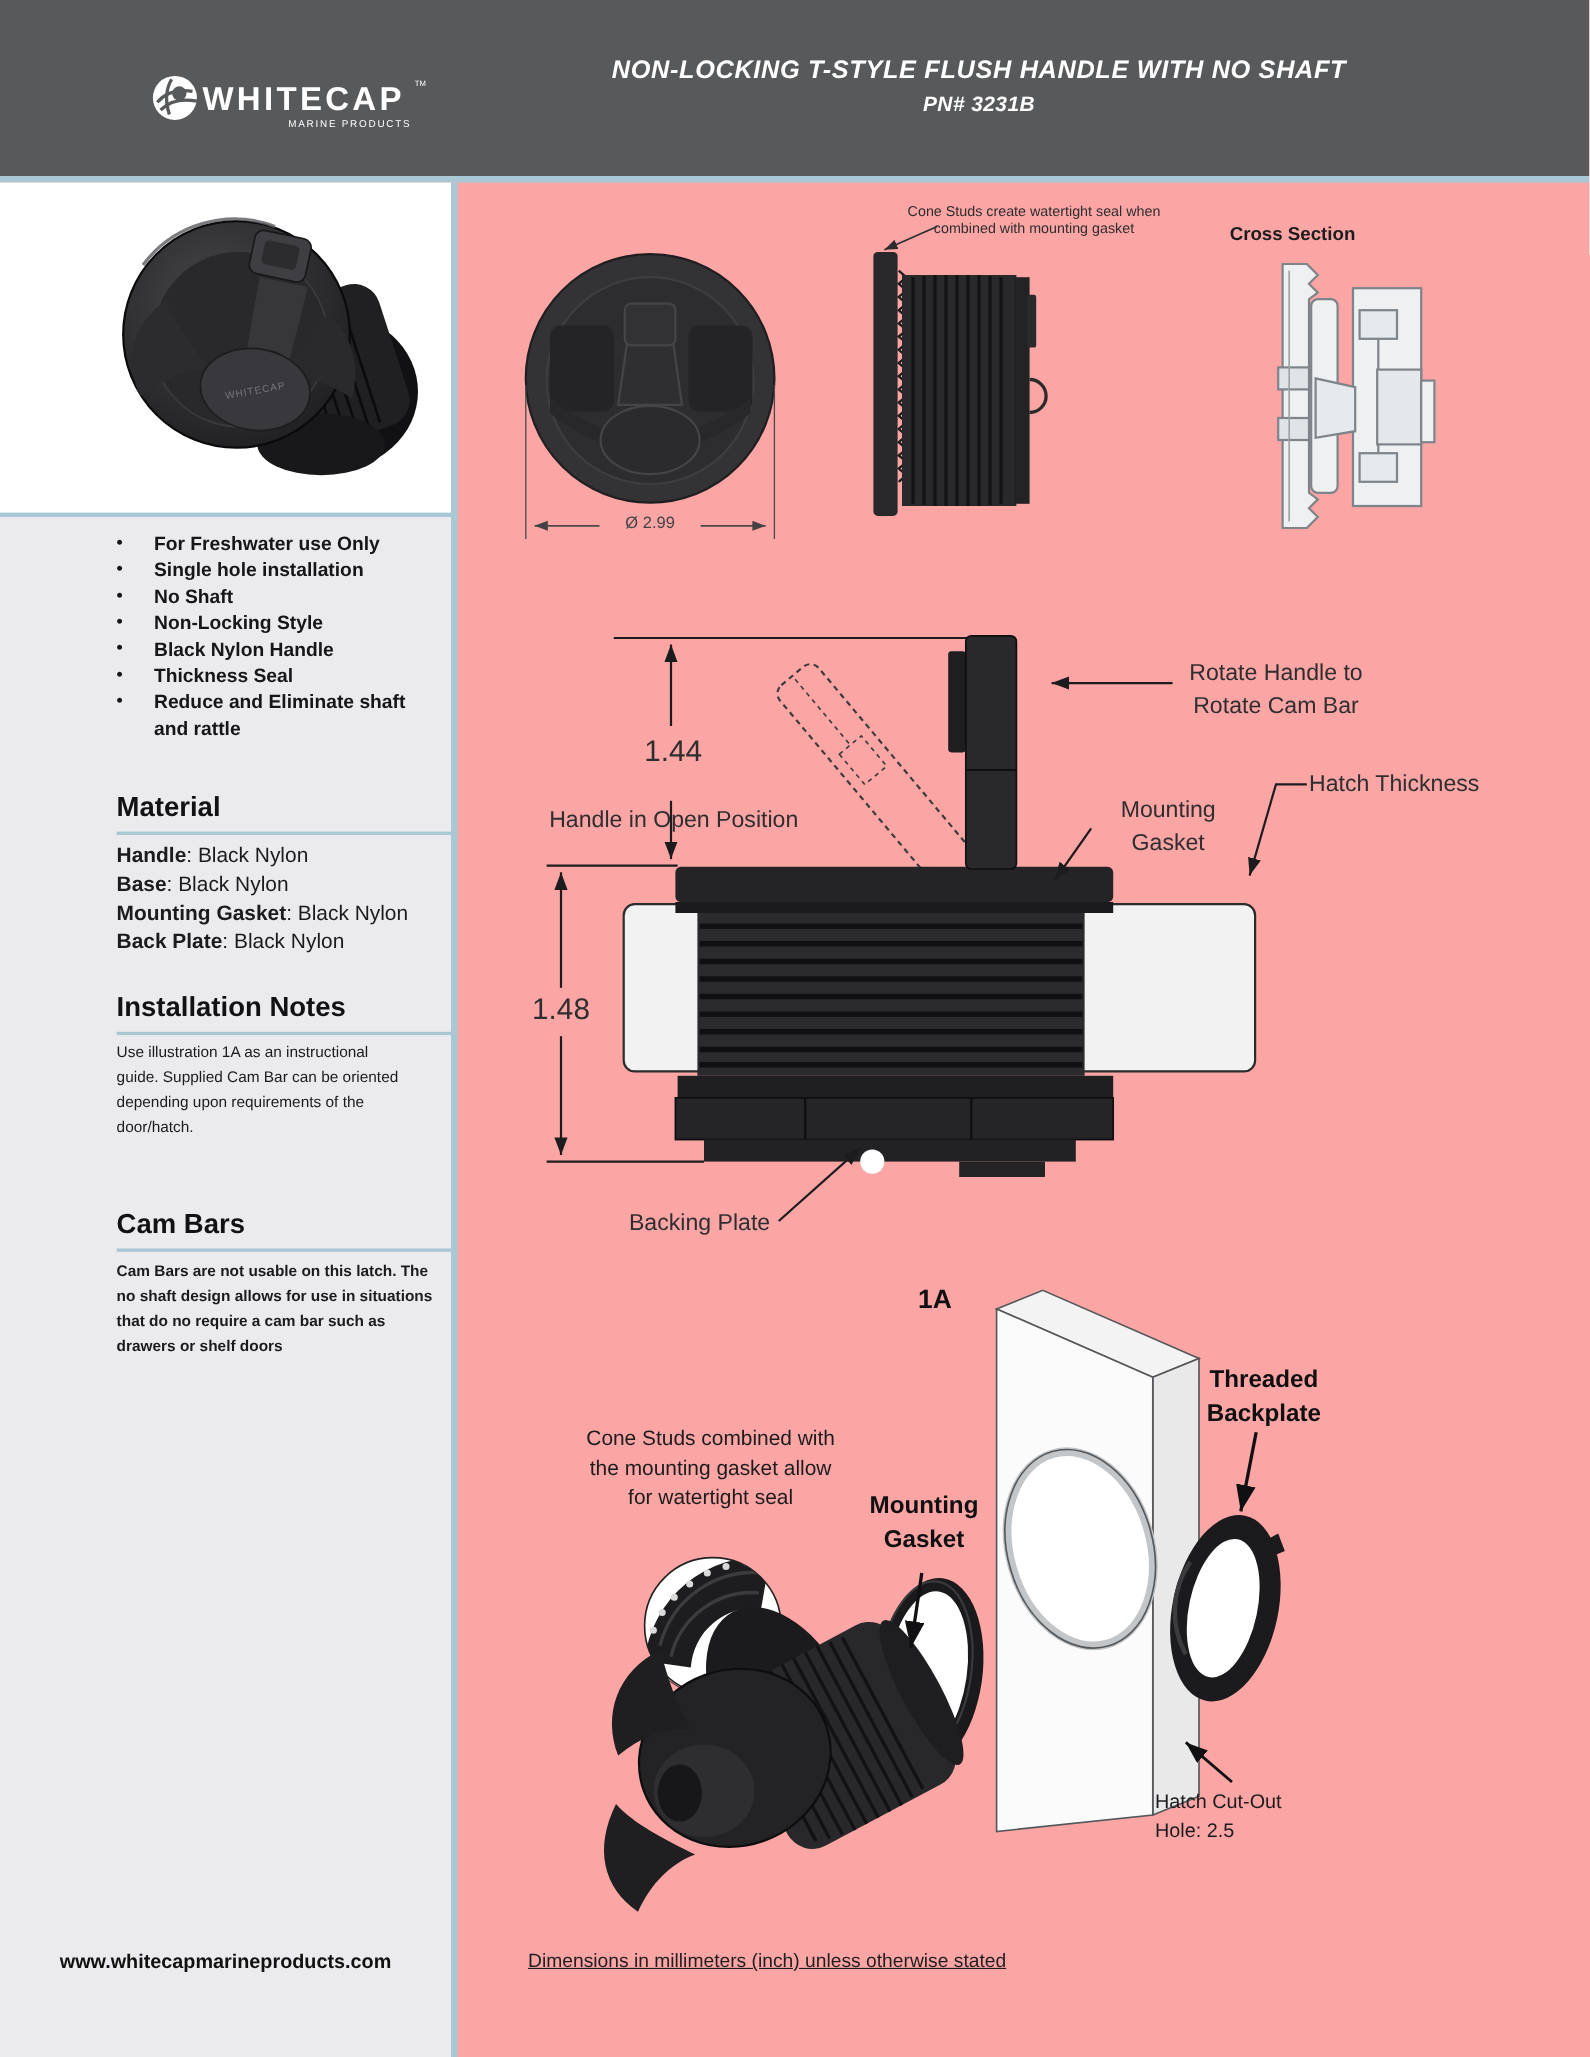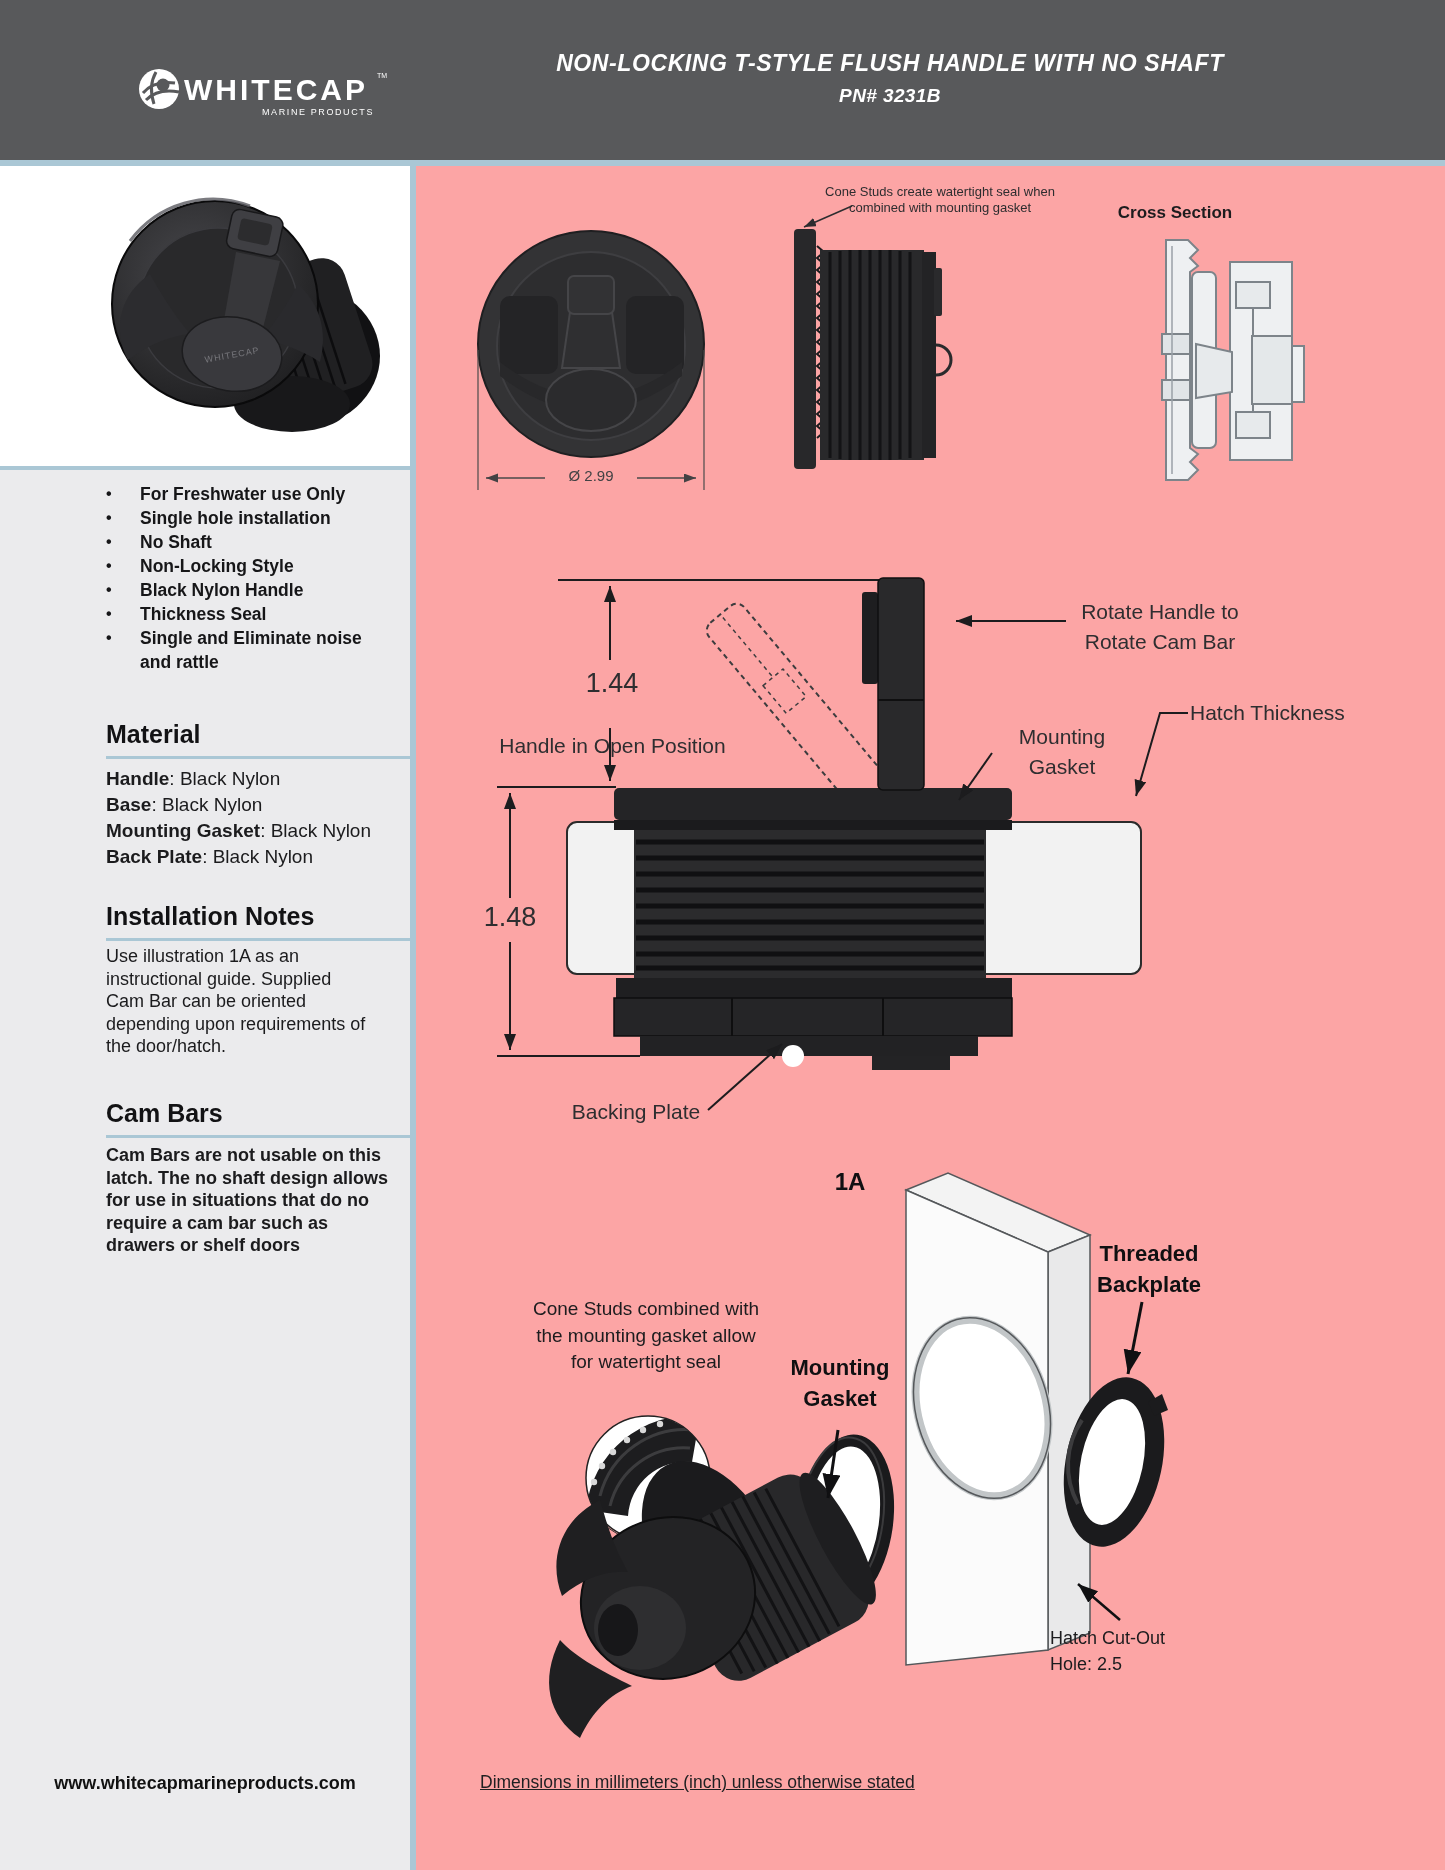--- a/index.html
+++ b/index.html
@@ -19,21 +19,21 @@
   .vdivider{position:absolute;left:410px;top:166px;width:6px;height:1704px;background:#aac7d5;}
   .sidebar-body{position:absolute;left:0;top:470px;width:410px;height:1400px;background:#ebebed;}
   .features{position:absolute;left:106px;top:12px;width:280px;list-style:none;margin:0;padding:0;}
   .features li{display:flex;font-weight:bold;font-size:17.5px;line-height:24px;color:#161618;}
   .features .dot{width:34px;flex:0 0 34px;font-size:16px;}
   .features .ftext{width:232px;}
   .side-h{position:absolute;left:106px;width:304px;font-size:25px;font-weight:800;color:#121214;
           border-bottom:3px solid #aac7d5;padding-bottom:7px;}
   .mat-rows{position:absolute;left:106px;top:296px;width:300px;font-size:19px;line-height:26px;color:#1b1b1d;}
   .mat-rows b{font-weight:bold;}
-  .side-par{position:absolute;left:106px;font-size:18px;line-height:22.5px;color:#1b1b1d;}
+  .side-par{position:absolute;left:106px;font-size:14px;line-height:22.5px;color:#1b1b1d;}
   .par-install{top:475px;width:268px;}
   .par-cam{top:674px;width:292px;font-weight:bold;}
   .website{position:absolute;left:0;top:1303px;width:410px;text-align:center;font-weight:bold;font-size:18px;color:#111;}
 
   
   .lab{position:absolute;color:#333;}
   .lab .ln{display:block;white-space:nowrap;}
   .cone-note-top{left:823px;top:184px;width:234px;text-align:center;font-size:13px;line-height:15.5px;color:#2d2d2f;font-weight:400;}
   .cross-label{left:1090px;top:203px;width:170px;text-align:center;font-size:17px;font-weight:600;color:#1c1c1e;}
   .dim299{left:549px;top:467px;width:84px;text-align:center;font-size:15px;color:#424244;}
@@ -136,21 +136,21 @@
       <li>
           <span class="dot">•</span>
           <span class="ftext">Black Nylon Handle</span>
         </li>
       <li>
           <span class="dot">•</span>
           <span class="ftext">Thickness Seal</span>
         </li>
       <li>
           <span class="dot">•</span>
-          <span class="ftext">Single and Eliminate noise and rattle</span>
+          <span class="ftext">Reduce and Eliminate shaft and rattle</span>
         </li>
     </ul>
 
     <div class="side-h" style="top:250px;">Material</div>
     <div class="mat-rows">
       <div><b>Handle</b><span>: Black Nylon</span></div>
       <div><b>Base</b><span>: Black Nylon</span></div>
       <div><b>Mounting Gasket</b><span>: Black Nylon</span></div>
       <div><b>Back Plate</b><span>: Black Nylon</span></div>
     </div>

